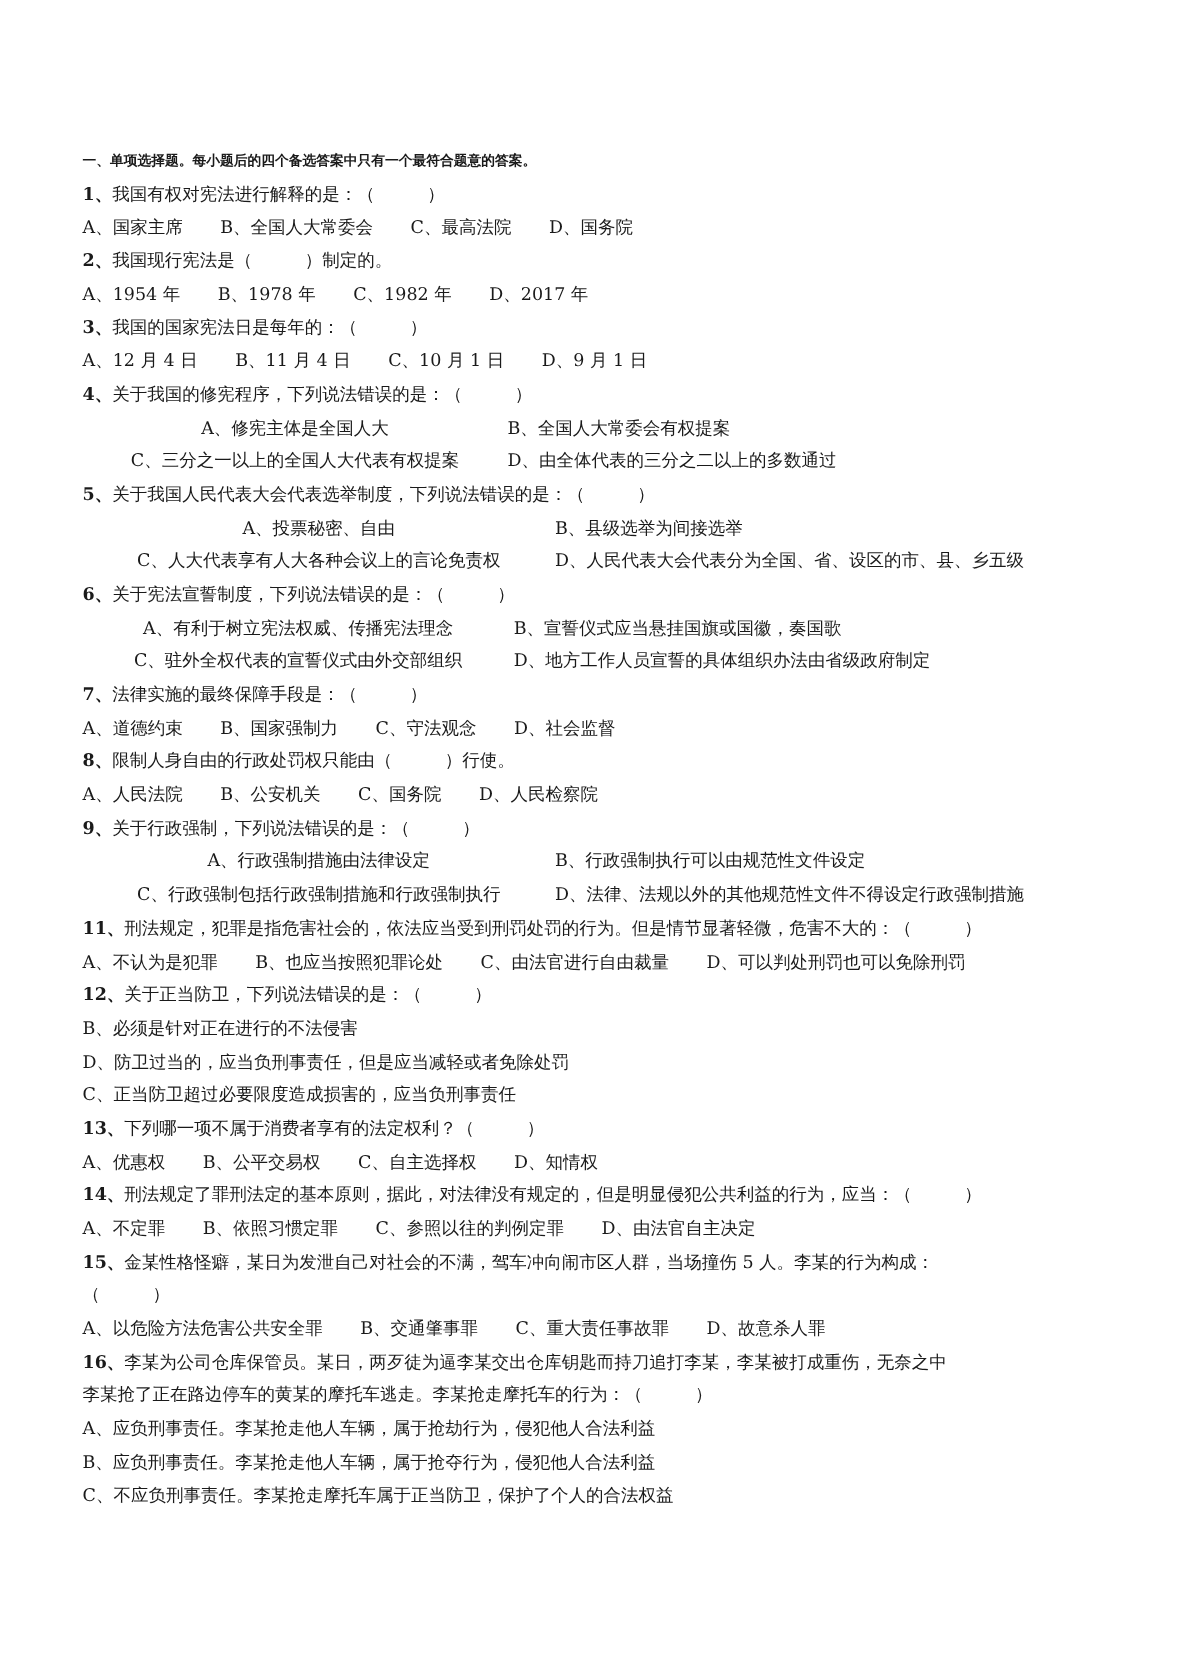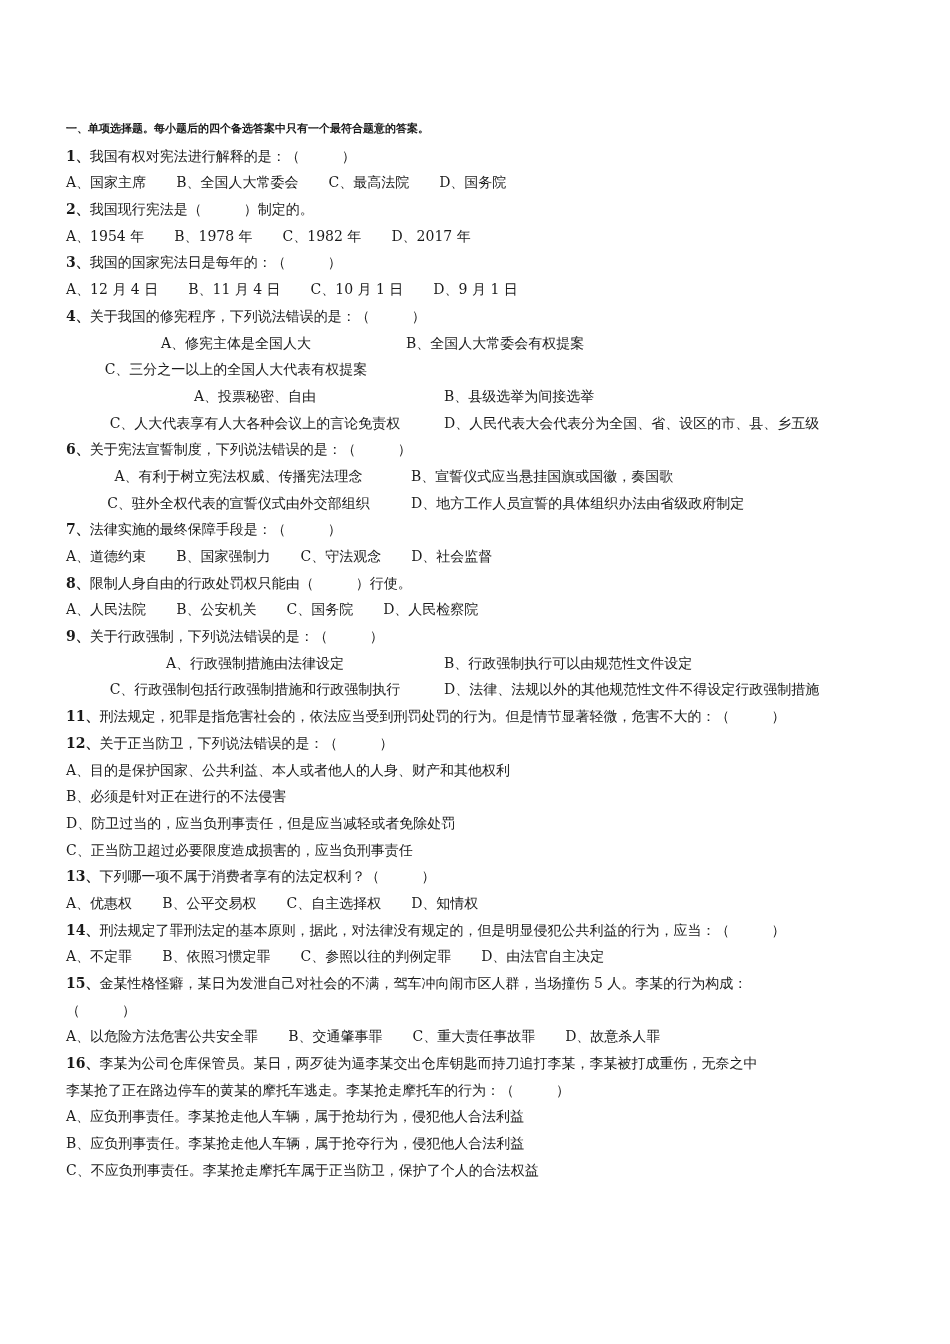--- a/index.html
+++ b/index.html
@@ -55,22 +55,24 @@
     <span class="opt">D、9 月 1 日</span>
   </div>
 
   <div class="line"><span class="qnum">4、</span><span>关于我国的修宪程序，下列说法错误的是：（　　　）</span></div>
   <div class="line two-col">
     <span class="opt col-a">A、修宪主体是全国人大</span>
     <span class="opt">B、全国人大常委会有权提案</span>
   </div>
   <div class="line two-col">
     <span class="opt col-a">C、三分之一以上的全国人大代表有权提案</span>
+    <span class="opt">D、由全体代表的三分之二以上的多数通过</span>
   </div>
 
+  <div class="line"><span class="qnum">5、</span><span>关于我国人民代表大会代表选举制度，下列说法错误的是：（　　　）</span></div>
   <div class="line two-col">
     <span class="opt col-a2">A、投票秘密、自由</span>
     <span class="opt">B、县级选举为间接选举</span>
   </div>
   <div class="line two-col">
     <span class="opt col-a2">C、人大代表享有人大各种会议上的言论免责权</span>
     <span class="opt">D、人民代表大会代表分为全国、省、设区的市、县、乡五级</span>
   </div>
 
   <div class="line"><span class="qnum">6、</span><span>关于宪法宣誓制度，下列说法错误的是：（　　　）</span></div>
@@ -104,23 +106,28 @@
     <span class="opt col-a4">A、行政强制措施由法律设定</span>
     <span class="opt">B、行政强制执行可以由规范性文件设定</span>
   </div>
   <div class="line two-col">
     <span class="opt col-a4">C、行政强制包括行政强制措施和行政强制执行</span>
     <span class="opt">D、法律、法规以外的其他规范性文件不得设定行政强制措施</span>
   </div>
 
 
   <div class="line"><span class="qnum">11、</span><span>刑法规定，犯罪是指危害社会的，依法应当受到刑罚处罚的行为。但是情节显著轻微，危害不大的：（　　　）</span></div>
+  <div class="line opts">
+    <span class="opt">A、不认为是犯罪</span>
+    <span class="opt">B、也应当按照犯罪论处</span>
+    <span class="opt">C、由法官进行自由裁量</span>
+    <span class="opt">D、可以判处刑罚也可以免除刑罚</span>
+  </div>
 
   <div class="line"><span class="qnum">12、</span><span>关于正当防卫，下列说法错误的是：（　　　）</span></div>
-  <div class="line">A、目的是保护国家、公共利益、本人或者他人的人身、财产和其他权利</div>
   <div class="line">B、必须是针对正在进行的不法侵害</div>
   <div class="line">D、防卫过当的，应当负刑事责任，但是应当减轻或者免除处罚</div>
   <div class="line">C、正当防卫超过必要限度造成损害的，应当负刑事责任</div>
 
   <div class="line"><span class="qnum">13、</span><span>下列哪一项不属于消费者享有的法定权利？（　　　）</span></div>
   <div class="line opts">
     <span class="opt">A、优惠权</span>
     <span class="opt">B、公平交易权</span>
     <span class="opt">C、自主选择权</span>
     <span class="opt">D、知情权</span>

